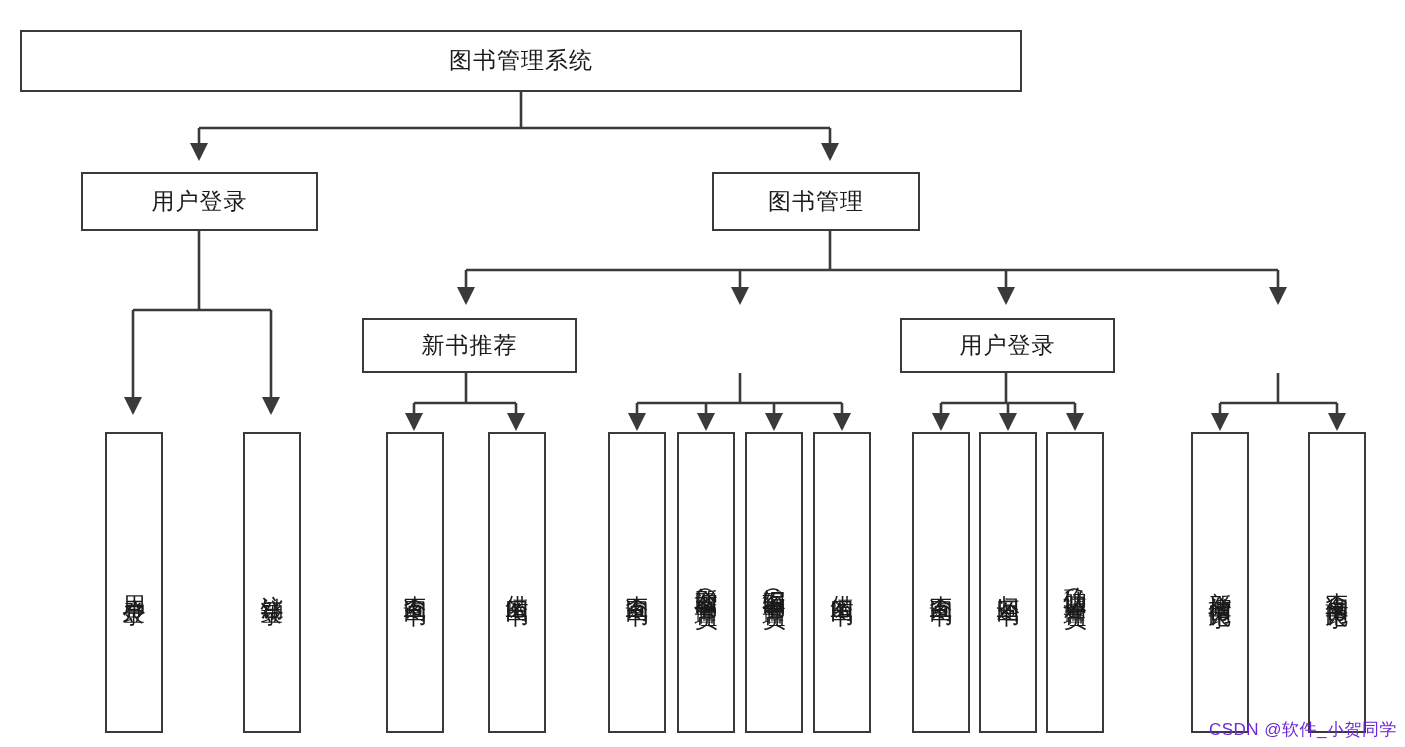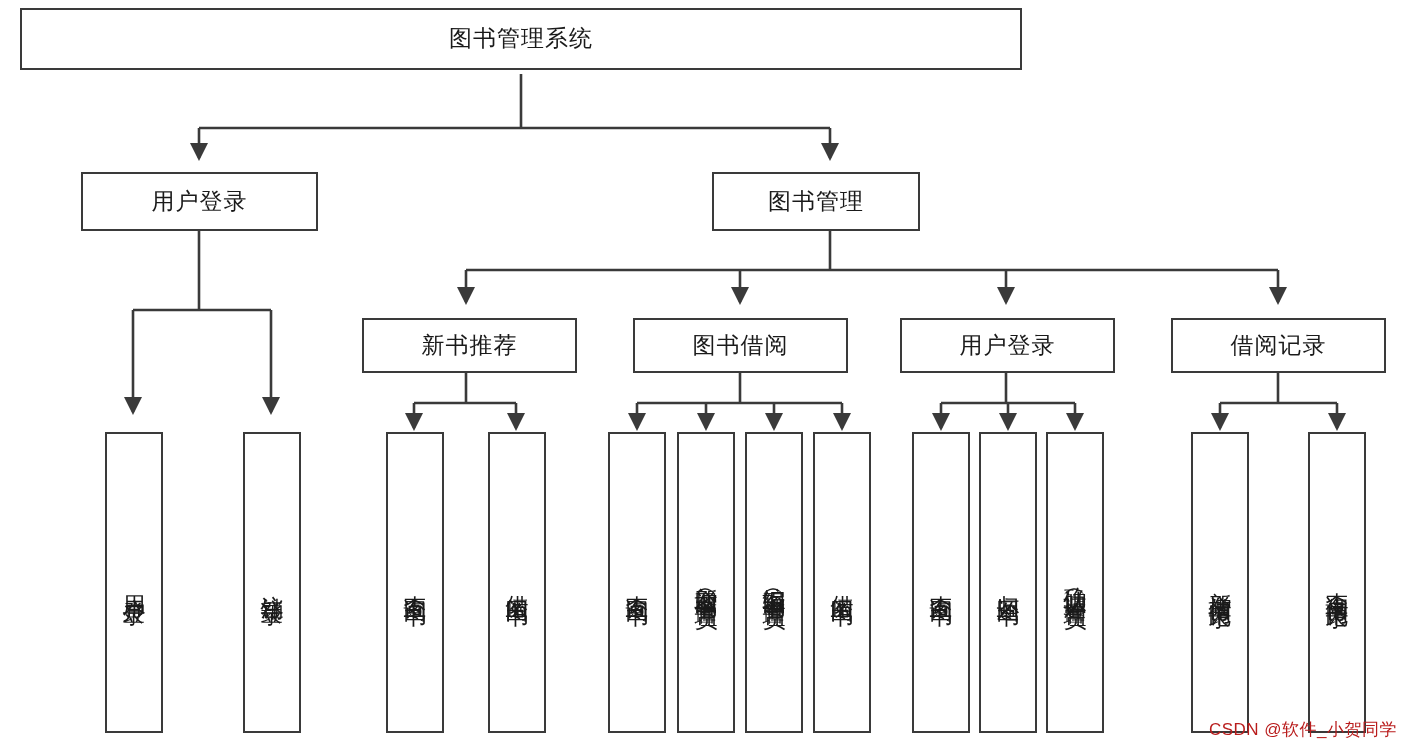--- a/index.html
+++ b/index.html
@@ -46,21 +46,21 @@
     line-height: 1.18;
     letter-spacing: 3px;
     padding: 6px 0;
     white-space: nowrap;
   }
   #watermark {
     position: absolute;
     right: 8px;
     bottom: 6px;
     font-size: 17px;
-    color: #b91c1c;
+    color: #6d28d9;
     letter-spacing: 0.5px;
     white-space: nowrap;
   }
 </style>
 </head>
 <body>
 
 <div id="canvas">
 
   <svg id="edges" viewBox="0 0 1405 747" xmlns="http://www.w3.org/2000/svg">
@@ -107,29 +107,27 @@
       <path d="M 1075 403 L 1075 428" marker-end="url(#arrow)"></path>
 
       <path d="M 1278 373 L 1278 403"></path>
       <path d="M 1220 403 L 1337 403"></path>
       <path d="M 1220 403 L 1220 428" marker-end="url(#arrow)"></path>
       <path d="M 1337 403 L 1337 428" marker-end="url(#arrow)"></path>
 
     </g>
   </svg>
 
-  <div class="node horiz" style="left:20px; top:8px; width:1002px; height:62px;">图书管理系统</div>
+  <div class="node horiz" style="left:20px; top:30px; width:1002px; height:62px;">图书管理系统</div>
 
   <div class="node horiz" style="left:81px; top:172px; width:237px; height:59px;">用户登录</div>
   <div class="node horiz" style="left:712px; top:172px; width:208px; height:59px;">图书管理</div>
 
   <div class="node horiz" style="left:362px; top:318px; width:215px; height:55px;">新书推荐</div>
-  <div class="node horiz" style="left:633px; top:318px; width:215px; height:55px;">图书借阅</div>
   <div class="node horiz" style="left:900px; top:318px; width:215px; height:55px;">用户登录</div>
-  <div class="node horiz" style="left:1171px; top:318px; width:215px; height:55px;">借阅记录</div>
 
   <div class="node vert" style="left:105px; top:432px; width:58px; height:301px;">用户登录</div>
   <div class="node vert" style="left:243px; top:432px; width:58px; height:301px;">注销登录</div>
 
   <div class="node vert" style="left:386px; top:432px; width:58px; height:301px;">查询图书</div>
   <div class="node vert" style="left:488px; top:432px; width:58px; height:301px;">借阅图书</div>
 
   <div class="node vert" style="left:608px; top:432px; width:58px; height:301px;">查询图书</div>
   <div class="node vert" style="left:677px; top:432px; width:58px; height:301px;">新增图书（管理员）</div>
   <div class="node vert" style="left:745px; top:432px; width:58px; height:301px;">编辑图书（管理员）</div>

